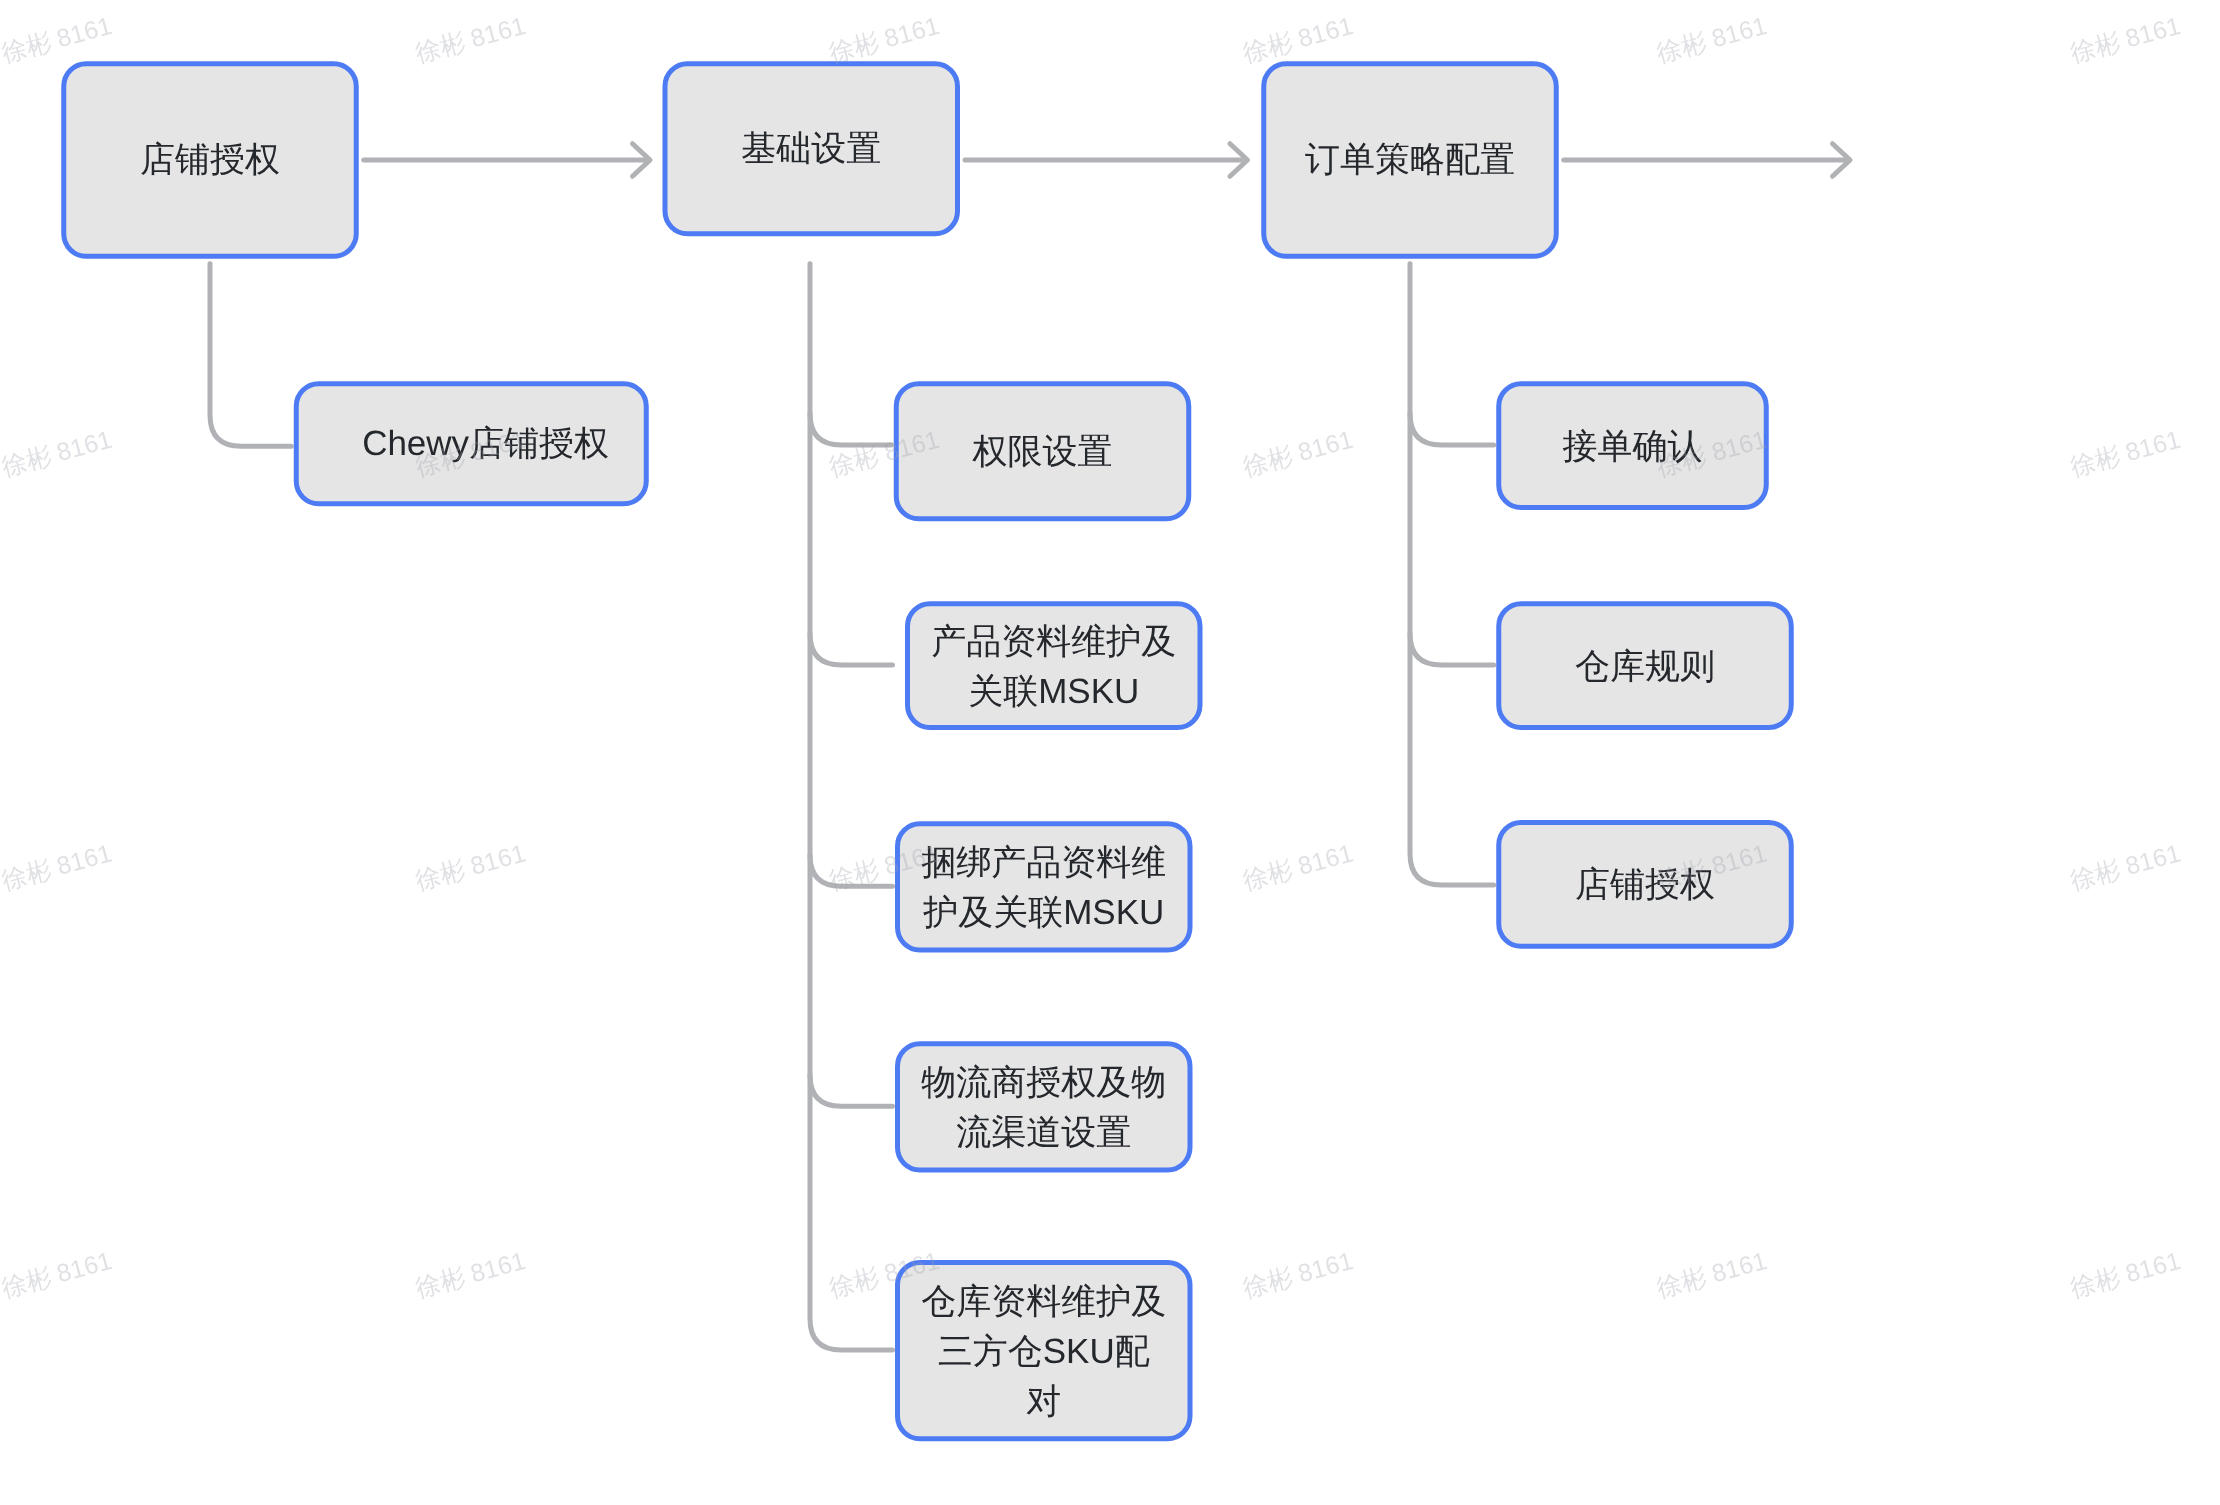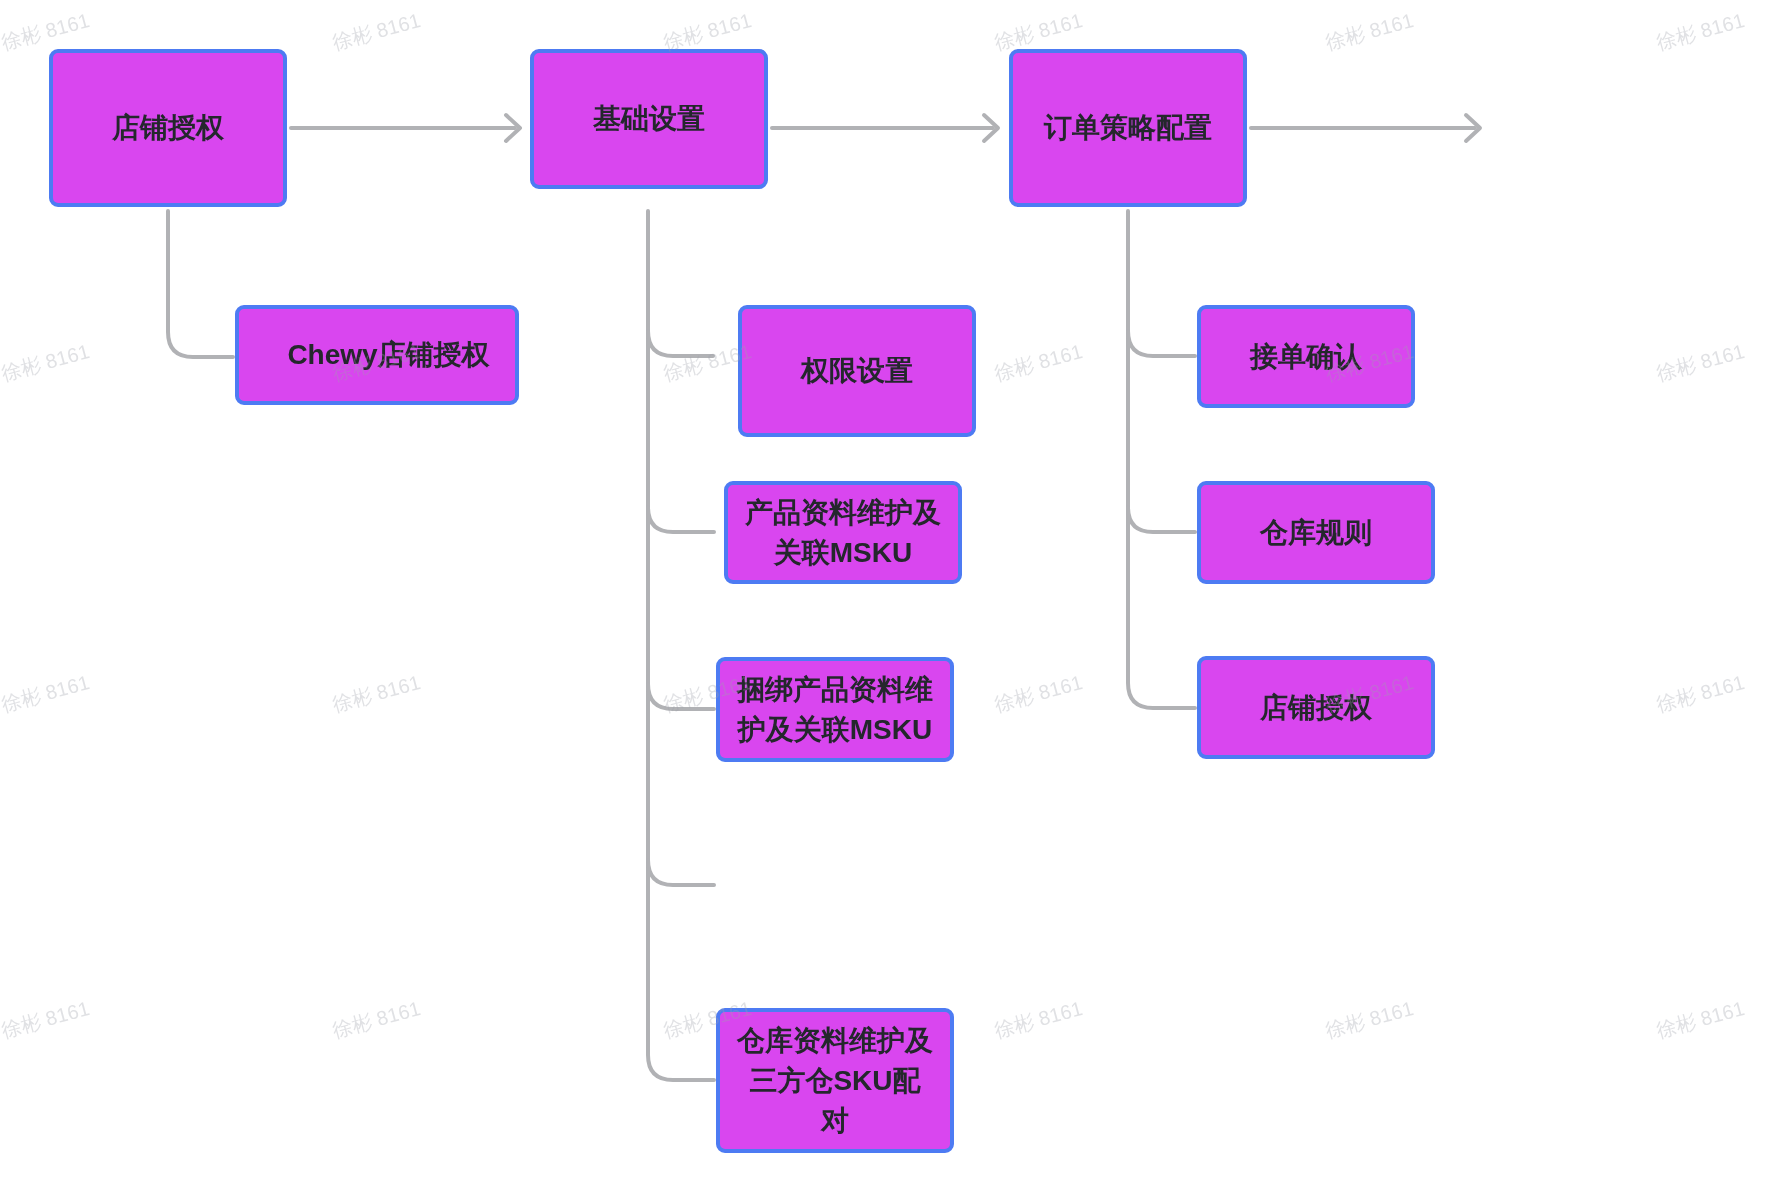--- a/index.html
+++ b/index.html
@@ -7,30 +7,29 @@
     position:relative;
     width:1776px;height:1204px;
     overflow:hidden;
     font-family:"Liberation Sans","DejaVu Sans",sans-serif;
   }
   #canvas{position:absolute;inset:0;}
   svg.connectors{position:absolute;left:0;top:0;z-index:1;}
   .node{
     position:absolute;z-index:2;
     box-sizing:border-box;
-    background:#d946ef;
+    background:#e5e5e5;
     border:4px solid #4d7bf3;
-    border-radius:9px;
+    border-radius:20px;
     display:flex;align-items:center;justify-content:center;
     text-align:center;
     color:#24272c;
     font-size:28px;line-height:40px;
     padding:0 17px;
     cursor:default;
-    font-weight:bold;
   }
   .wm-layer{position:absolute;inset:0;z-index:3;pointer-events:none;}
   .watermark{
     position:absolute;
     white-space:nowrap;
     font-size:20px;
     color:rgba(158,161,170,0.32);
     transform:rotate(-15deg);
     transform-origin:0 50%;
     user-select:none;
@@ -79,26 +78,27 @@
 
   <div class="node" style="left:49px;top:49px;width:238px;height:158px;">店铺授权</div>
 
   <div class="node" style="left:530px;top:49px;width:238px;height:140px;">基础设置</div>
 
   <div class="node" style="left:1009px;top:49px;width:238px;height:158px;">订单策略配置</div>
 
 
   <div class="node" style="left:235px;top:305px;width:284px;height:100px;padding-left:40px;">Chewy店铺授权</div>
 
-  <div class="node" style="left:715px;top:305px;width:238px;height:132px;margin-left:23px;">权限设置</div>
+  <div class="node" style="left:715px;top:305px;width:238px;height:112px;">权限设置</div>
 
   <div class="node" style="left:724px;top:481px;width:238px;height:103px;">产品资料维护及关联MSKU</div>
 
   <div class="node" style="left:716px;top:657px;width:238px;height:105px;">捆绑产品资料维护及关联MSKU</div>
 
+  <div class="node" style="left:716px;top:833px;width:238px;height:105px;">物流商授权及物流渠道设置</div>
 
   <div class="node" style="left:716px;top:1008px;width:238px;height:145px;">仓库资料维护及三方仓SKU配对</div>
 
   <div class="node" style="left:1197px;top:305px;width:218px;height:103px;">接单确认</div>
 
   <div class="node" style="left:1197px;top:481px;width:238px;height:103px;">仓库规则</div>
 
   <div class="node" style="left:1197px;top:656px;width:238px;height:103px;">店铺授权</div>
 
   <div class="wm-layer" id="wm-layer">

